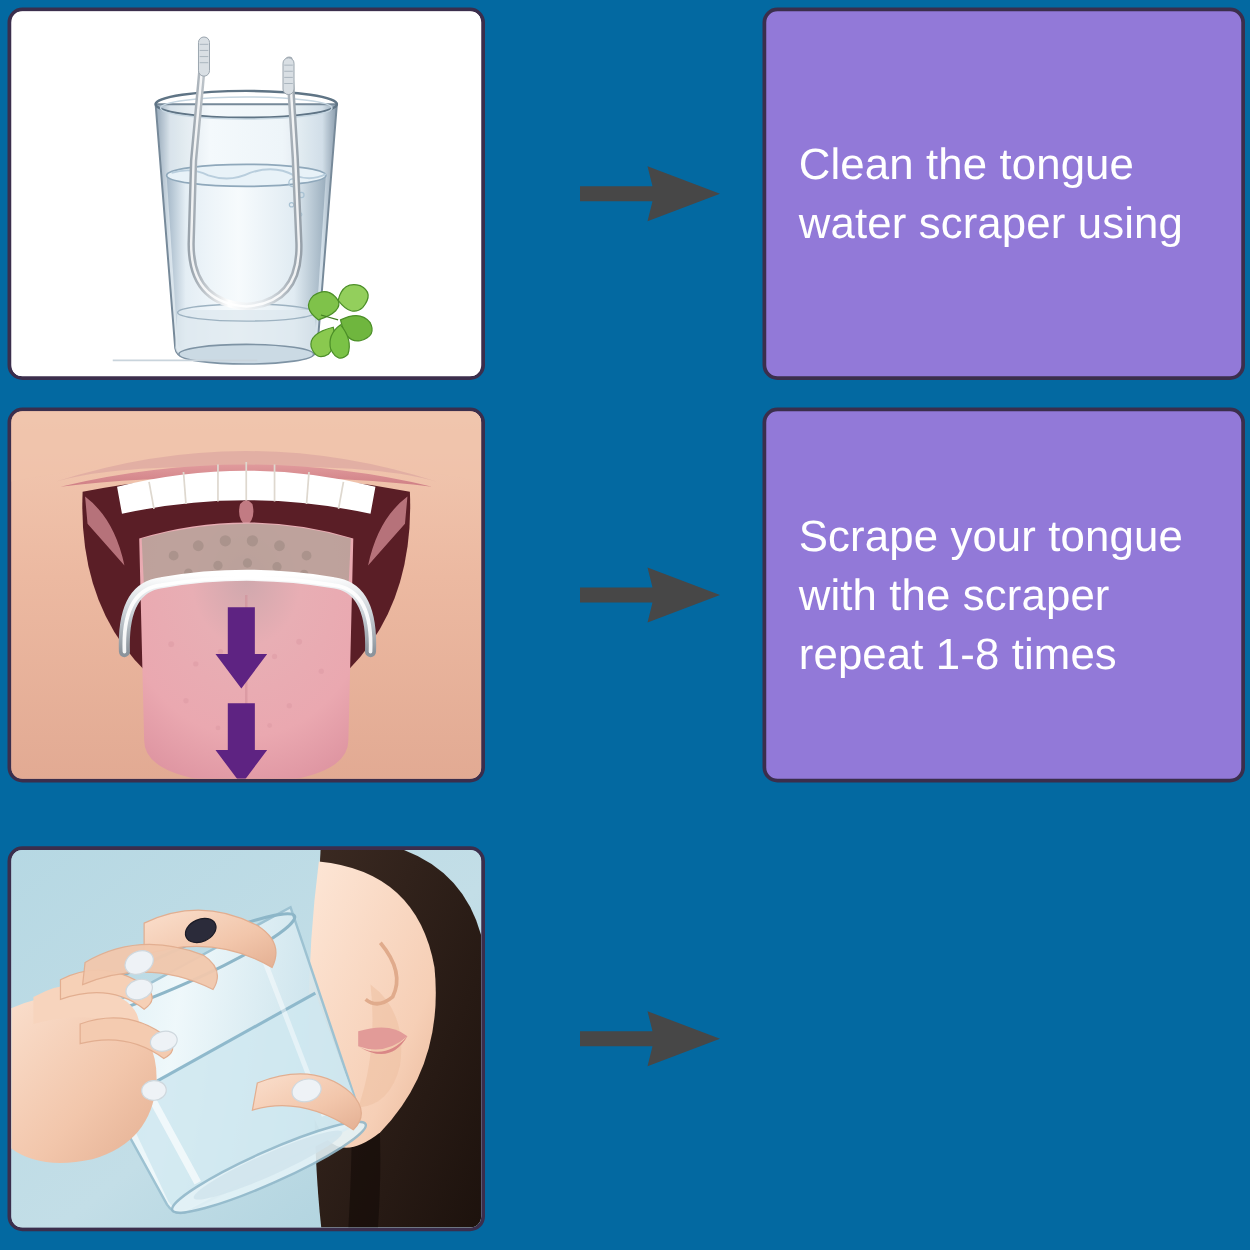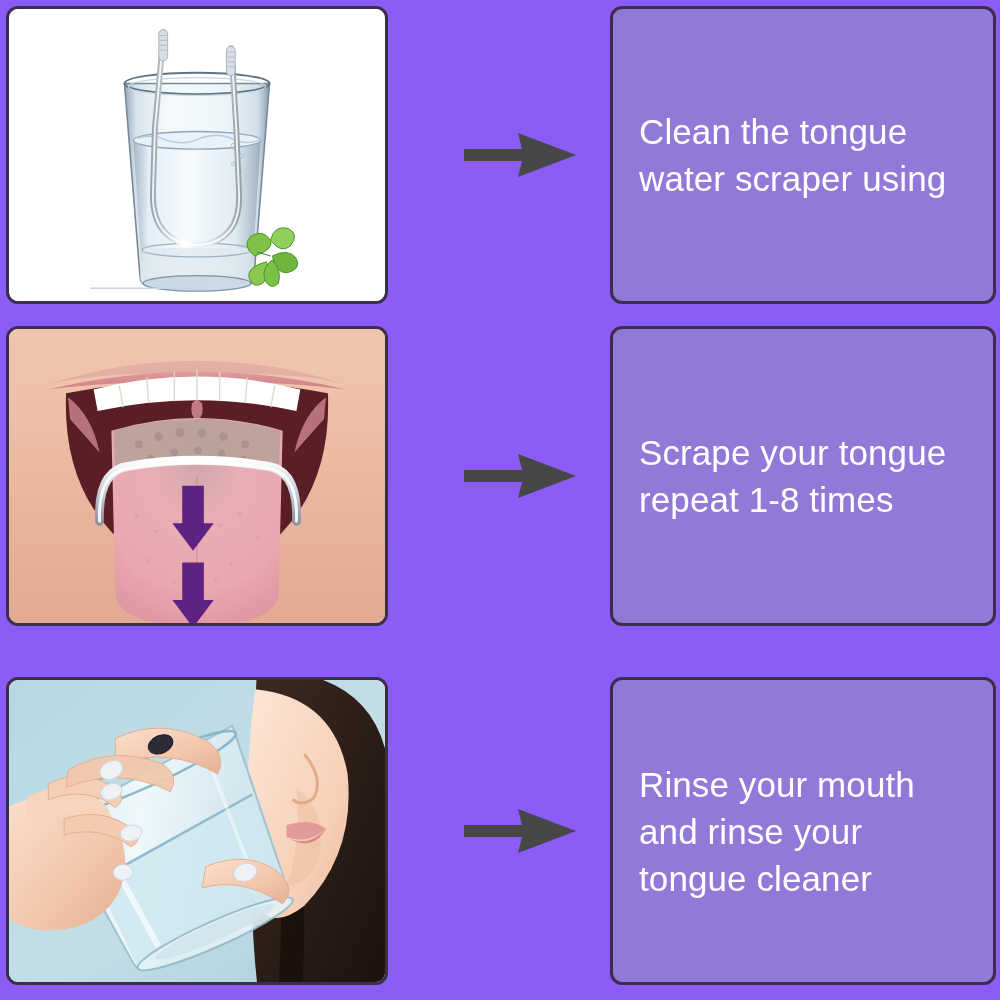--- a/index.html
+++ b/index.html
@@ -15,21 +15,21 @@
     background: #9279d8;
     font-family: "Liberation Sans", sans-serif;
     position: relative;
   }
 
   .infographic {
     position: absolute;
     inset: 0;
     width: 1000px;
     height: 1000px;
-    background: #8b5cf6;
+    background: #0369a1;
   }
 
   
   .step-row {
     position: absolute;
     left: 0;
     width: 1000px;
   }
 
   #row-1 { top: 6px;   height: 298px; }
@@ -296,20 +296,21 @@
     </div>
 
     <div class="arrow-cell">
       <svg class="arrow-glyph" width="120" height="60" viewBox="0 0 120 60">
         <path d="M4 24 L62 24 L58 8 L116 30 L58 52 L62 36 L4 36 Z" fill="#474747"></path>
       </svg>
     </div>
 
     <div class="text-card">
       <div class="card-line">Scrape your tongue</div>
+      <div class="card-line">with the scraper</div>
       <div class="card-line">repeat 1-8 times</div>
     </div>
   </div>
 
   <div class="step-row" id="row-3">
 
     <div class="image-panel drink-scene">
       <svg class="panel-art" viewBox="0 0 382 308" preserveAspectRatio="xMidYMid slice">
         <defs>
           <linearGradient id="bgBlue" x1="0" y1="0" x2="1" y2="1">
@@ -392,20 +393,15 @@
         </g>
       </svg>
     </div>
 
     <div class="arrow-cell">
       <svg class="arrow-glyph" width="120" height="60" viewBox="0 0 120 60">
         <path d="M4 24 L62 24 L58 8 L116 30 L58 52 L62 36 L4 36 Z" fill="#474747"></path>
       </svg>
     </div>
 
-    <div class="text-card">
-      <div class="card-line">Rinse your mouth</div>
-      <div class="card-line">and rinse your</div>
-      <div class="card-line">tongue cleaner</div>
-    </div>
   </div>
 
 </div>
 
 </body></html>

